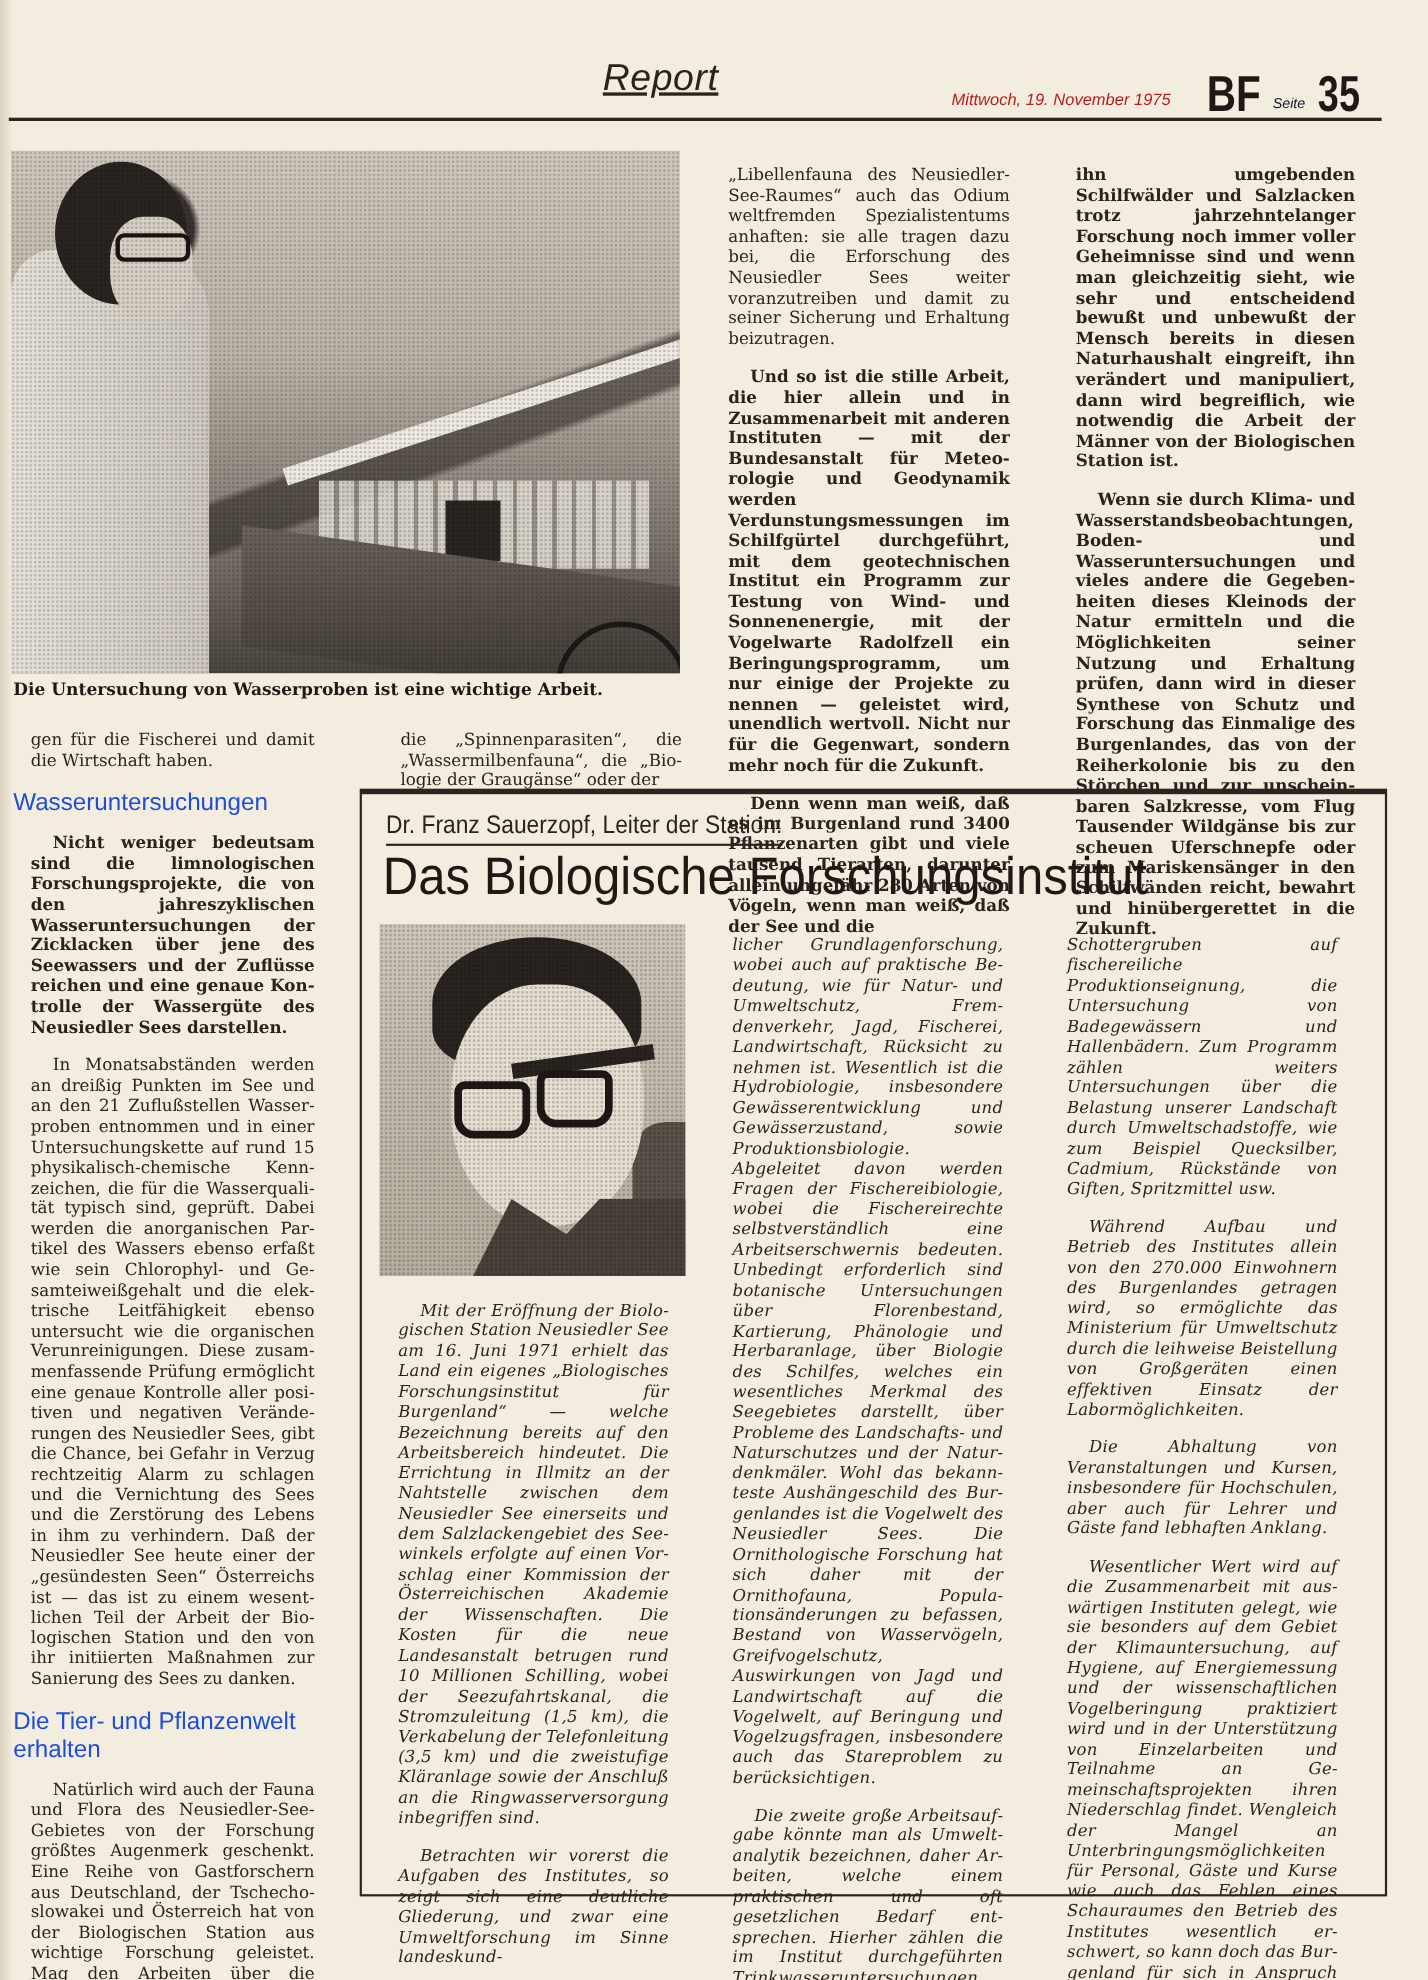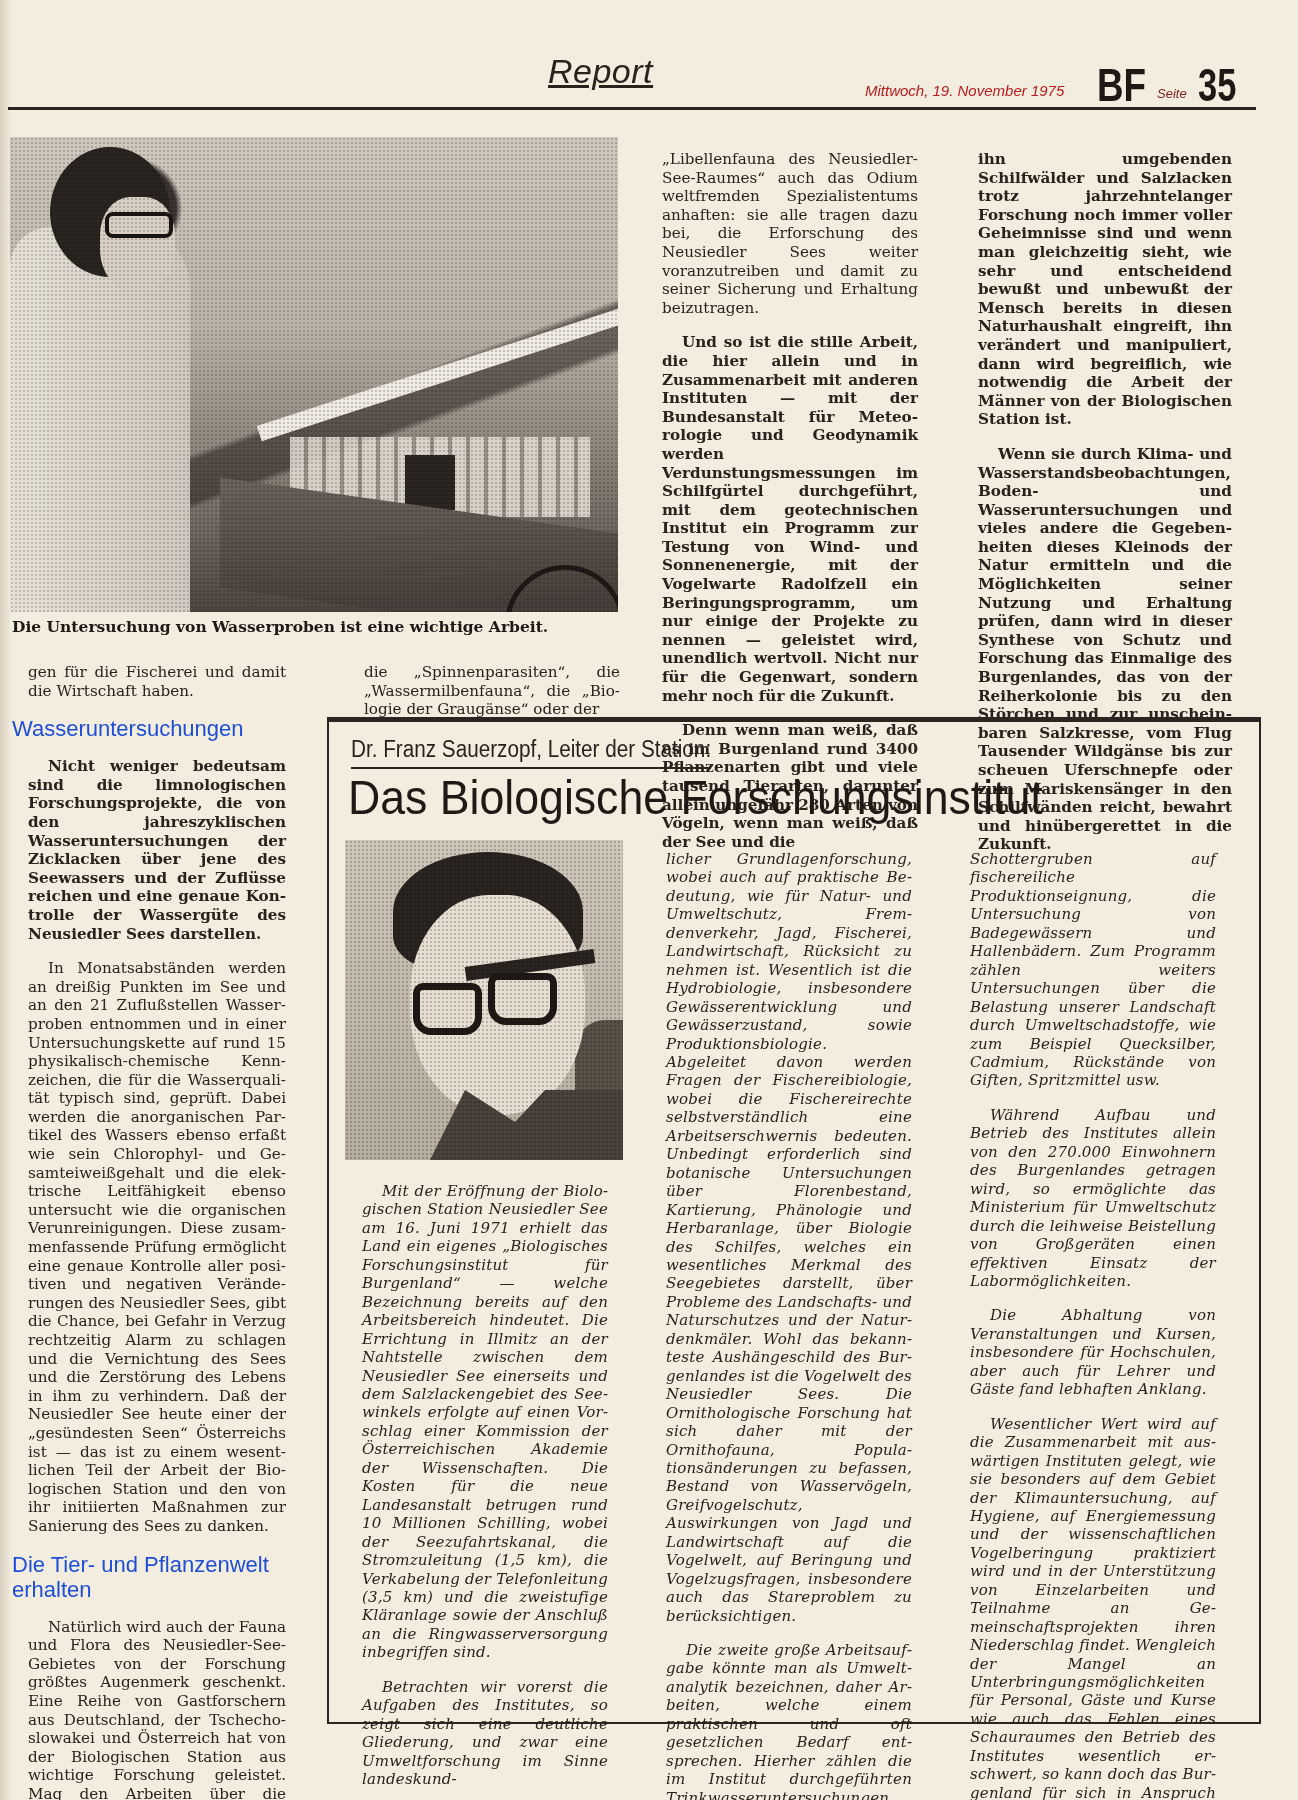--- a/index.html
+++ b/index.html
@@ -7,21 +7,21 @@
     width: 1298px; height: 1800px; position: relative; overflow: hidden;
     background: #f3ede0;
     color: #2a221c;
     font-family: "DejaVu Serif", serif;
   }
   .page-edge { position: absolute; left: 0; top: 0; width: 10px; height: 1800px; background: linear-gradient(90deg,#d9d0bf,#efe8da); }
   
   .hdr-report { position: absolute; left: 548px; top: 52px; font-family: "Liberation Sans", sans-serif; font-style: italic; font-size: 34px; letter-spacing: 0.5px; color: #2a221c; text-decoration: underline; }
   .hdr-date { position: absolute; left: 865px; top: 82px; font-family: "Liberation Sans", sans-serif; font-style: italic; font-size: 15px; color: #b91c1c; }
   .hdr-bf { position: absolute; left: 1097px; top: 62px; font-family: "Liberation Sans", sans-serif; font-weight: bold; font-size: 46px; line-height: 46px; transform: scaleX(0.8); transform-origin: left; color: #1f1814; }
-  .hdr-seite { position: absolute; left: 1157px; top: 86px; font-family: "Liberation Sans", sans-serif; font-style: italic; font-size: 13px; color: #7f1d1d; }
+  .hdr-seite { position: absolute; left: 1157px; top: 86px; font-family: "Liberation Sans", sans-serif; font-style: italic; font-size: 13px; color: #0f172a; }
   .hdr-page { position: absolute; left: 1198px; top: 62px; font-family: "Liberation Sans", sans-serif; font-weight: bold; font-size: 46px; line-height: 46px; transform: scaleX(0.75); transform-origin: left; color: #1f1814; }
   .hdr-rule { position: absolute; left: 8px; top: 107px; width: 1248px; height: 3px; background: #2b2420; }
 
   
   .photo1 { position: absolute; left: 10px; top: 137px; width: 608px; height: 475px; overflow: hidden;
     background:
       radial-gradient(circle at 20% 15%, #3a3230 0 7%, transparent 8%),
       linear-gradient(160deg, transparent 0 55%, rgba(40,34,30,0.55) 56% 62%, transparent 63%),
       linear-gradient(180deg, #cfc8bd 0%, #bcb4a8 40%, #7d766d 75%, #4c4640 100%);
   }

